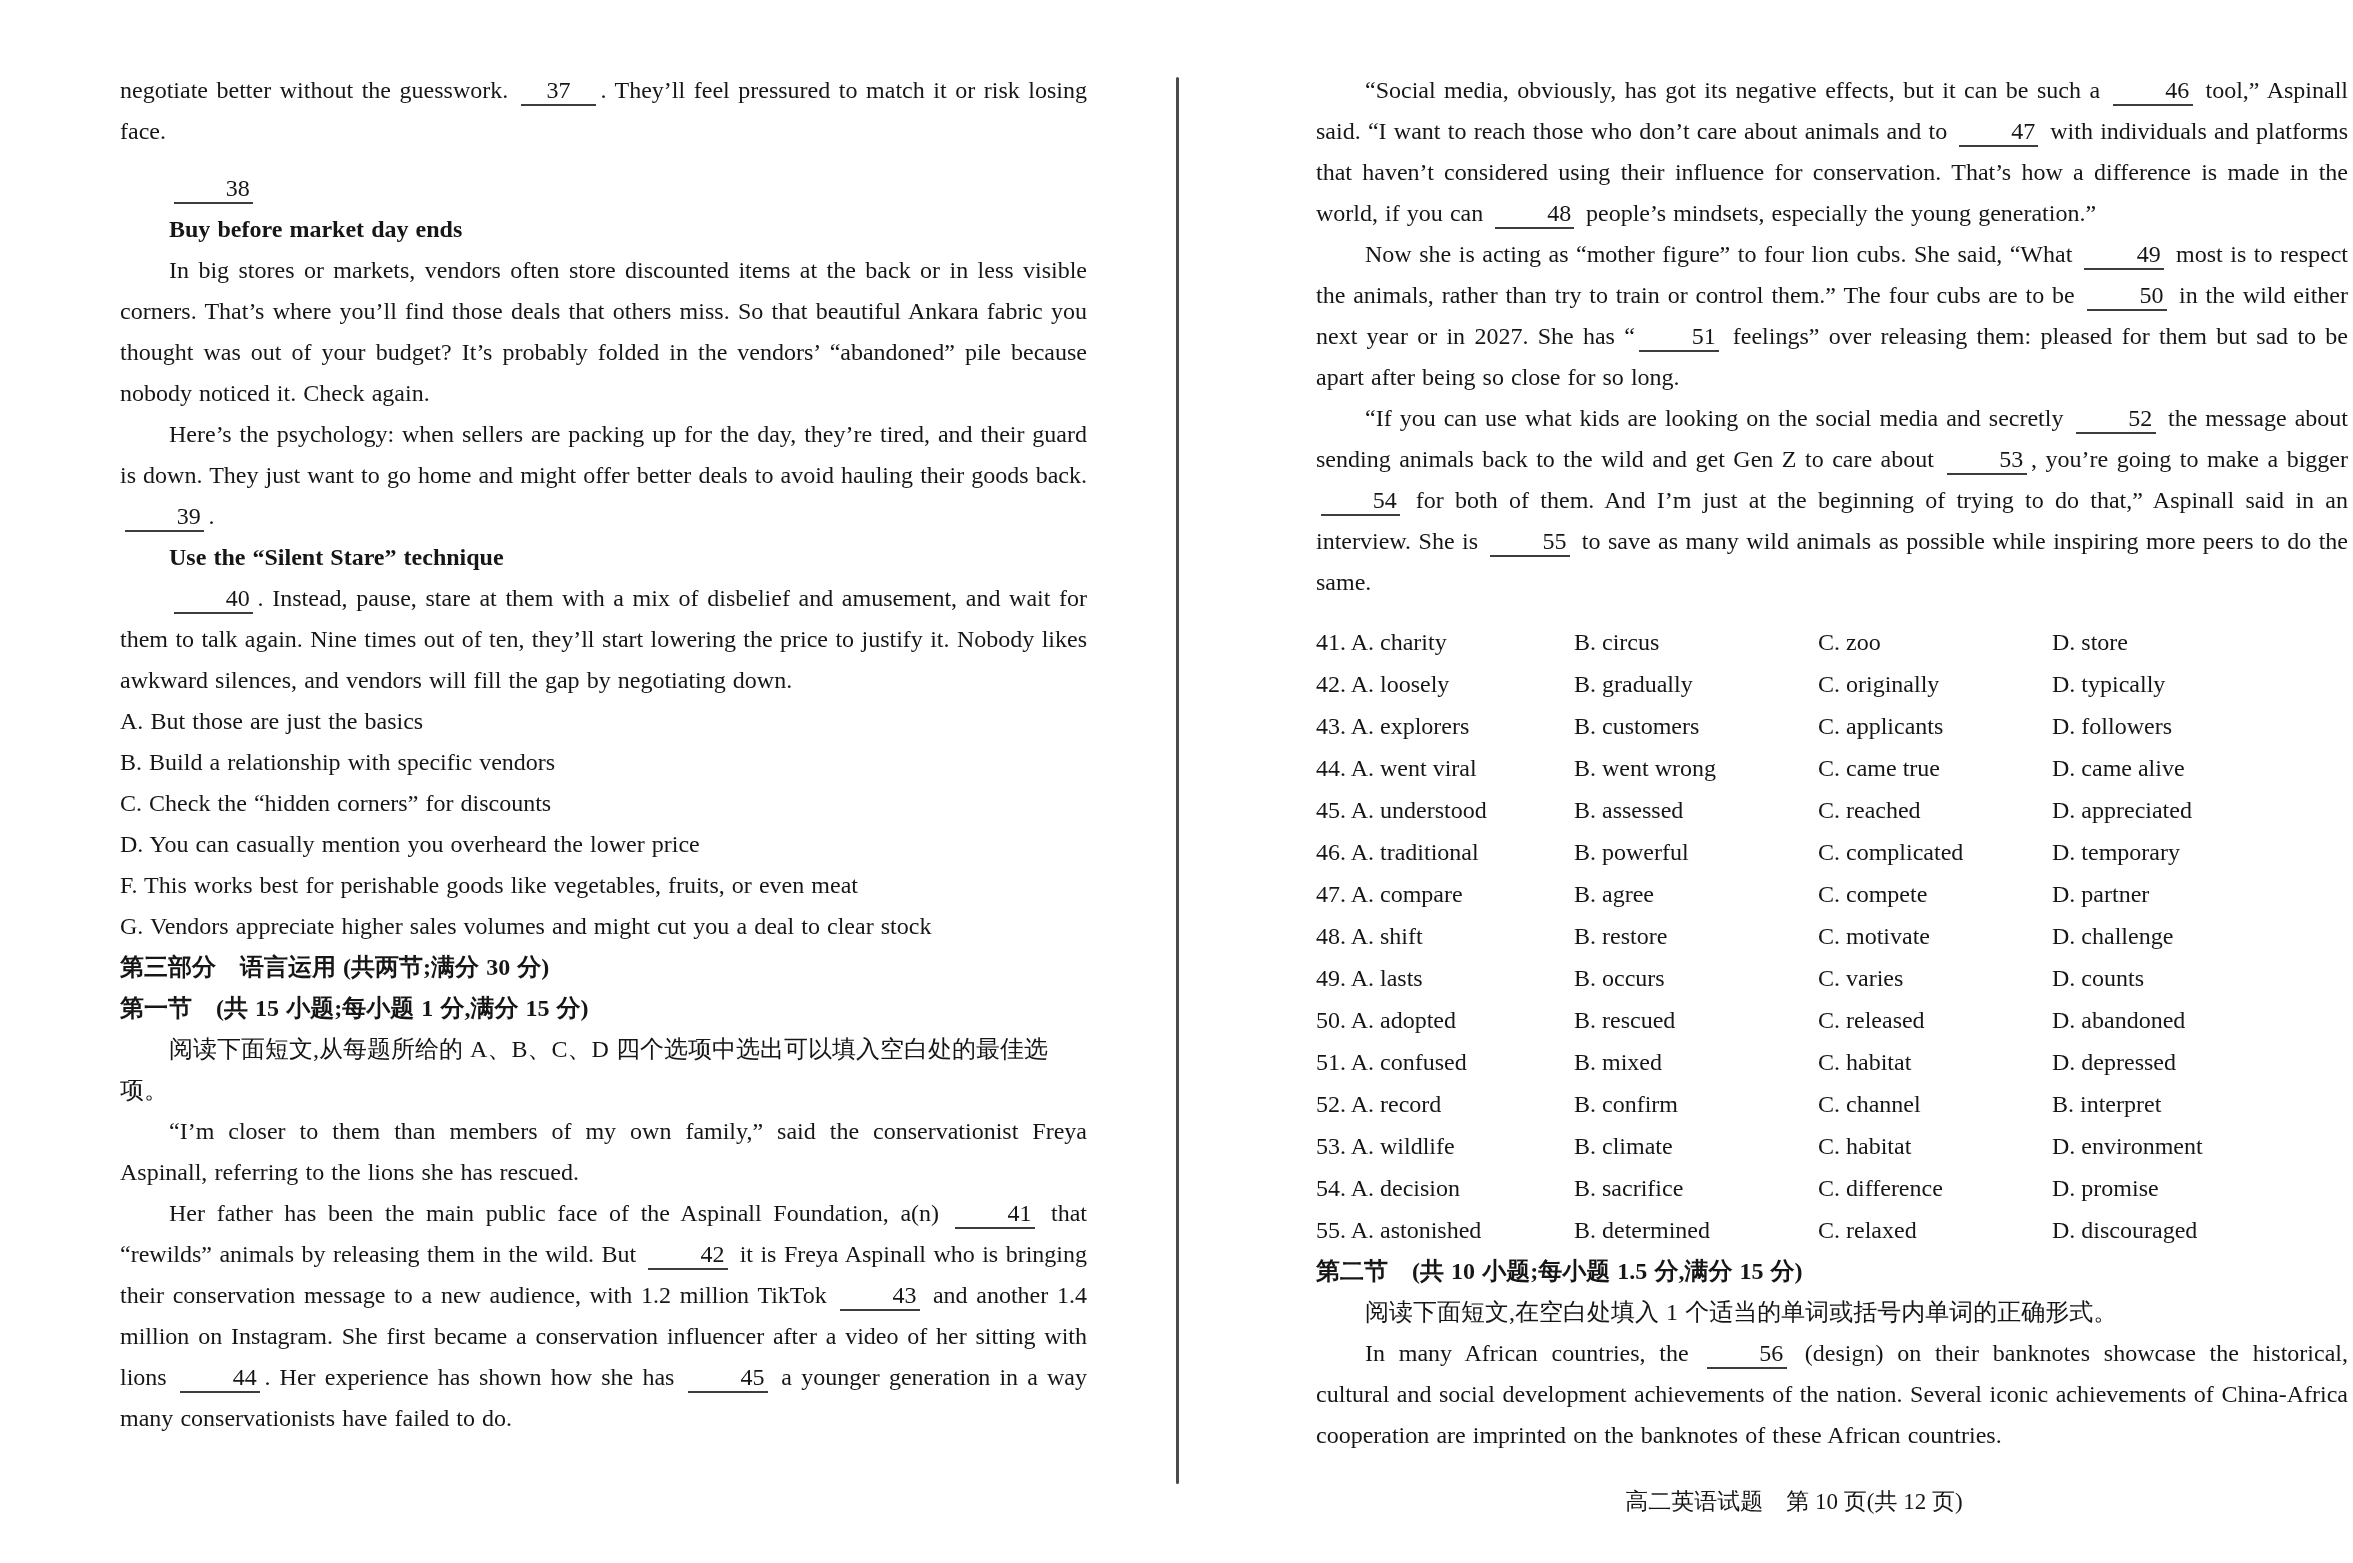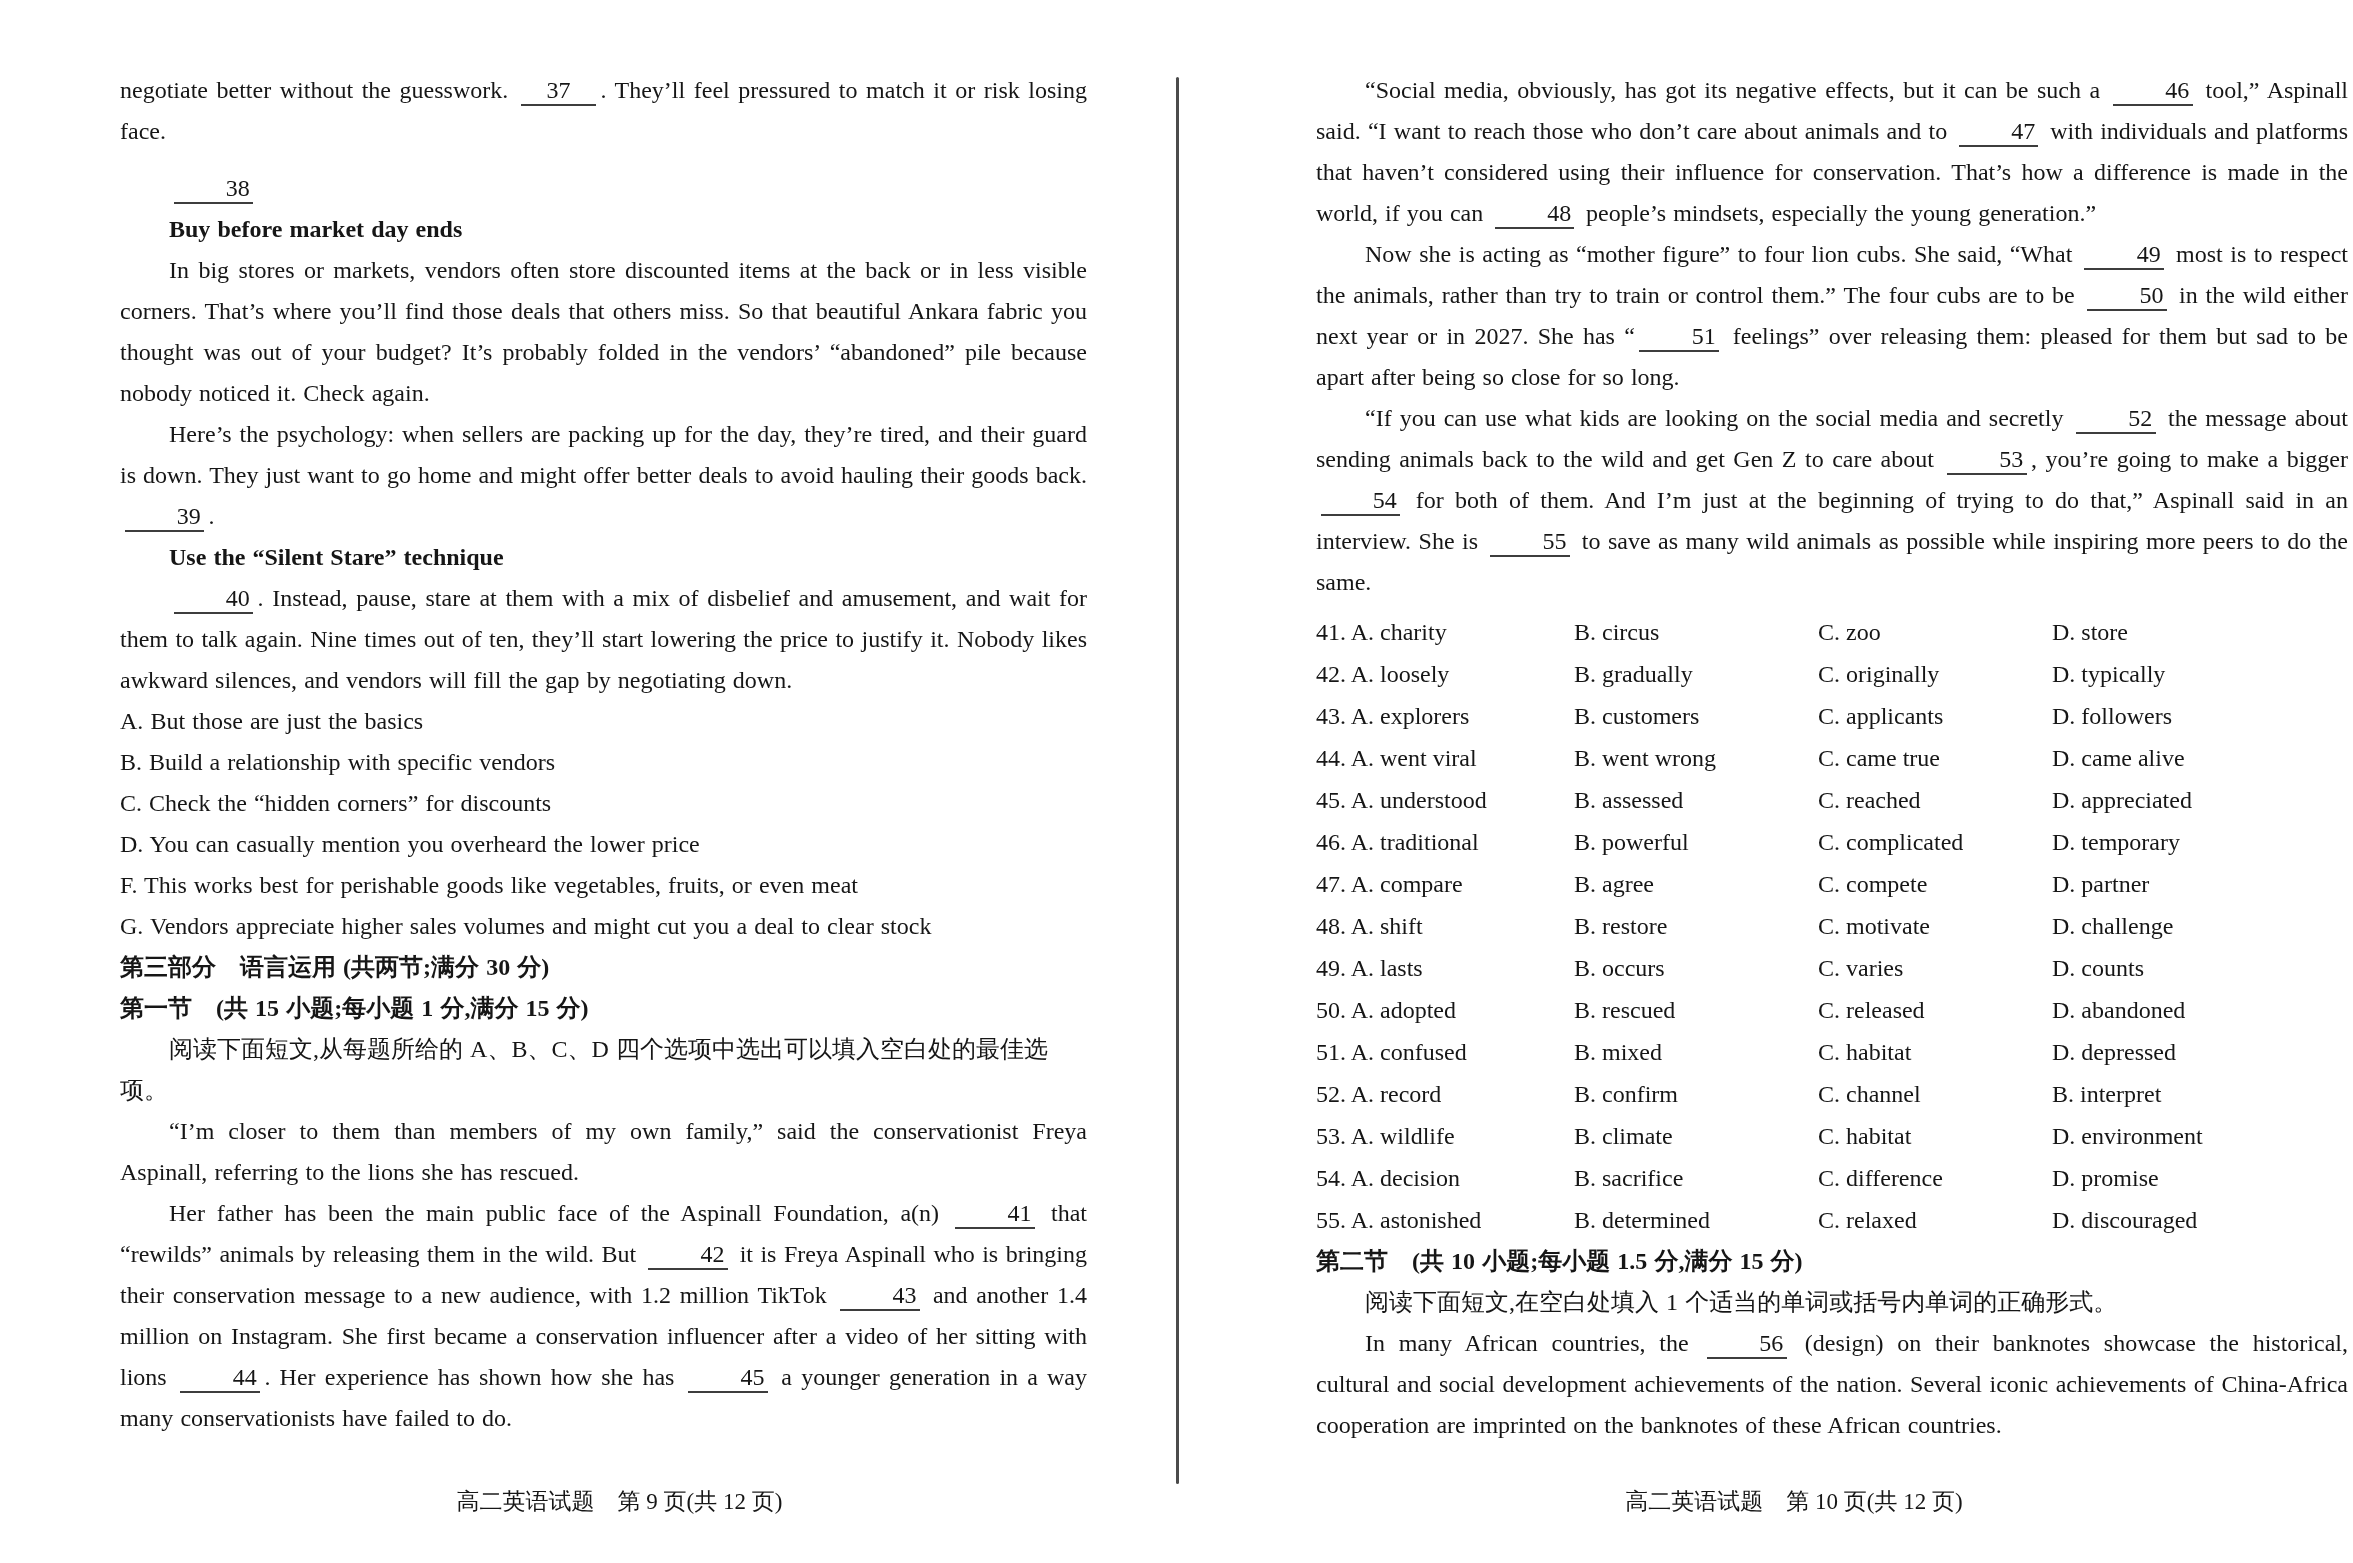--- a/index.html
+++ b/index.html
@@ -32,21 +32,21 @@
   .block[data-kind="ch"]{font-weight:bold;text-indent:0;text-align:left;}
   .block[data-kind="cp"]{text-align:left;}
   .blank{
     display:inline-block;
     min-width:68px;
     padding:0 3.3px;margin:0 4.5px;
     border-bottom:2.2px solid #3d3d3d;
     text-align:center;
     line-height:27px;
   }
-  .qgrid{margin-top:8px;}
+  .qgrid{margin-top:18px;}
   .qrow{
     display:grid;
     grid-template-columns:258px 244px 234px auto;
     font-size:24px;line-height:42px;
   }
   .qcell{white-space:nowrap;overflow:visible;}
   .footer{
     position:absolute;top:1488px;
     font-size:23px;line-height:28px;
     text-align:center;
@@ -224,17 +224,16 @@
     <div>
 
         <p class="block" data-kind="ch">第二节　(共 10 小题;每小题 1.5 分,满分 15 分)</p>
 
         <p class="block" data-kind="cp">阅读下面短文,在空白处填入 1 个适当的单词或括号内单词的正确形式。</p>
 
         <p class="block" data-kind="p">In many African countries, the <span class="blank">56</span> (design) on their banknotes showcase the historical, cultural and social development achievements of the nation. Several iconic achievements of China-Africa cooperation are imprinted on the banknotes of these African countries.</p>
       </div>
   </section>
 
-  <div class="footer footer-left">高二英语试题　第 9 页(共 12 页)</div>
   <div class="footer footer-right">高二英语试题　第 10 页(共 12 页)</div>
 
 </div>
 
 
 </body></html>

